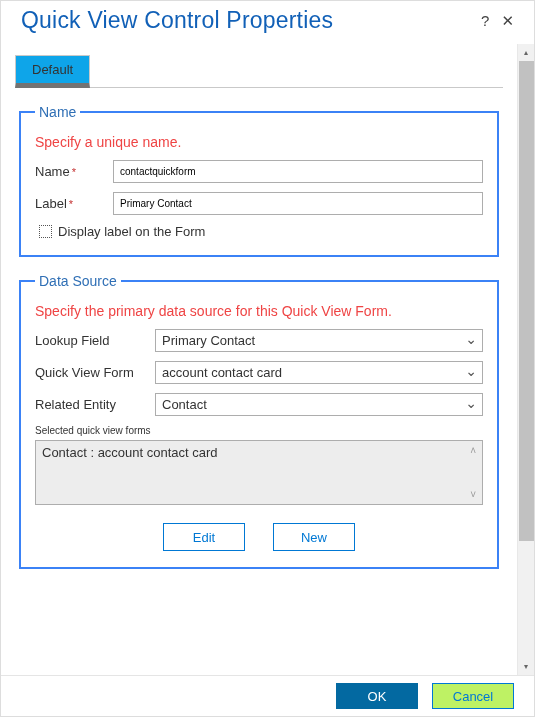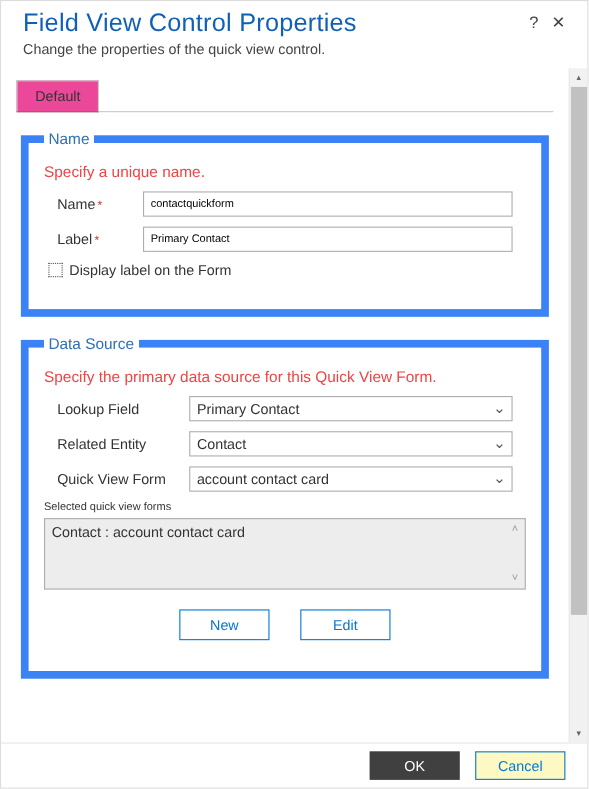--- a/index.html
+++ b/index.html
@@ -100,42 +100,42 @@
       font-size: 13px;
       color: #333;
       border: 1px solid #c9c9c9;
       border-bottom: none;
       background: #fff;
       cursor: pointer;
       position: relative;
       top: 1px;
     }
     .tab.active {
-      background: #ec4899;
-      border-bottom: 1px solid #737373;
+      background: #0ea5e9;
+      border-bottom: 5px solid #737373;
     }
     fieldset.group {
-      border: 7px solid #3b82f6;
+      border: 2px solid #3b82f6;
       margin: 16px 4px 0 4px;
-      padding: 12px 14px 28px 14px;
+      padding: 12px 14px 16px 14px;
     }
     fieldset.group legend {
       font-size: 14px;
       color: #2f6fb5;
       padding: 0 4px;
     }
     .group-desc {
       font-size: 14px;
       color: #ef4444;
       margin: 2px 0 10px 0;
     }
     .form-row {
       display: flex;
       align-items: center;
-      margin: 9px 12px;
+      margin: 9px 0;
     }
     .form-row label {
       width: 78px;
       font-size: 13px;
       color: #333;
     }
     .form-row.wide label {
       width: 120px;
     }
     .req {
@@ -233,53 +233,52 @@
     .footer {
       display: flex;
       justify-content: flex-end;
       gap: 14px;
       padding: 7px 20px;
       border-top: 1px solid #e5e5e5;
     }
     .btn-primary {
       width: 82px;
       height: 26px;
-      background: #404040;
+      background: #0369a1;
       color: #fff;
       border: none;
       font-size: 13px;
       cursor: pointer;
       font-family: inherit;
     }
     .btn-secondary {
       width: 82px;
       height: 26px;
-      background: #fef9c3;
+      background: #bef264;
       color: #0078d4;
       border: 1px solid #0078d4;
       font-size: 13px;
       cursor: pointer;
       font-family: inherit;
     }
     .tight-group { margin-top: 12px; padding-bottom: 12px; }
   </style>
 </head>
 <body>
 
 <div class="dialog">
 
   <div class="header">
     <div class="title-row">
-      <div class="title">Field View Control Properties</div>
+      <div class="title">Quick View Control Properties</div>
       <div class="title-controls">
         <span class="help-icon">?</span>
         <span class="close-icon">✕</span>
       </div>
     </div>
-    <div class="subtitle">Change the properties of the quick view control.</div>
   </div>
 
   <div class="body">
     <div class="content-scroll">
 
       <div class="tabs">
         <div class="tab active">Default</div>
       </div>
 
       <fieldset class="group">
@@ -307,47 +306,47 @@
         <div class="group-desc">Specify the primary data source for this Quick View Form.</div>
 
         <div class="form-row wide">
           <label>Lookup Field</label>
           <div class="select-wrap">
             <div class="select">Primary Contact</div>
           </div>
         </div>
 
         <div class="form-row wide">
+          <label>Quick View Form</label>
+          <div class="select-wrap">
+            <div class="select">account contact card</div>
+          </div>
+        </div>
+
+        <div class="form-row wide">
           <label>Related Entity</label>
           <div class="select-wrap">
             <div class="select">Contact</div>
-          </div>
-        </div>
-
-        <div class="form-row wide">
-          <label>Quick View Form</label>
-          <div class="select-wrap">
-            <div class="select">account contact card</div>
           </div>
         </div>
 
         <div class="selected-label">Selected quick view forms</div>
         <div class="listbox">
           <div class="listbox-row">
             <span>Contact : account contact card</span>
             <span style="font-size:10px;color:#999;">˄</span>
           </div>
           <div class="listbox-row" style="justify-content:flex-end;">
             <span style="font-size:10px;color:#999;">˅</span>
           </div>
         </div>
 
         <div class="button-row">
+          <button class="btn-outline">Edit</button>
           <button class="btn-outline">New</button>
-          <button class="btn-outline">Edit</button>
         </div>
       </fieldset>
 
 
     </div>
 
     <div class="scrollbar">
       <div class="sb-arrow">▴</div>
       <div class="sb-track">
         <div class="sb-thumb"></div>

